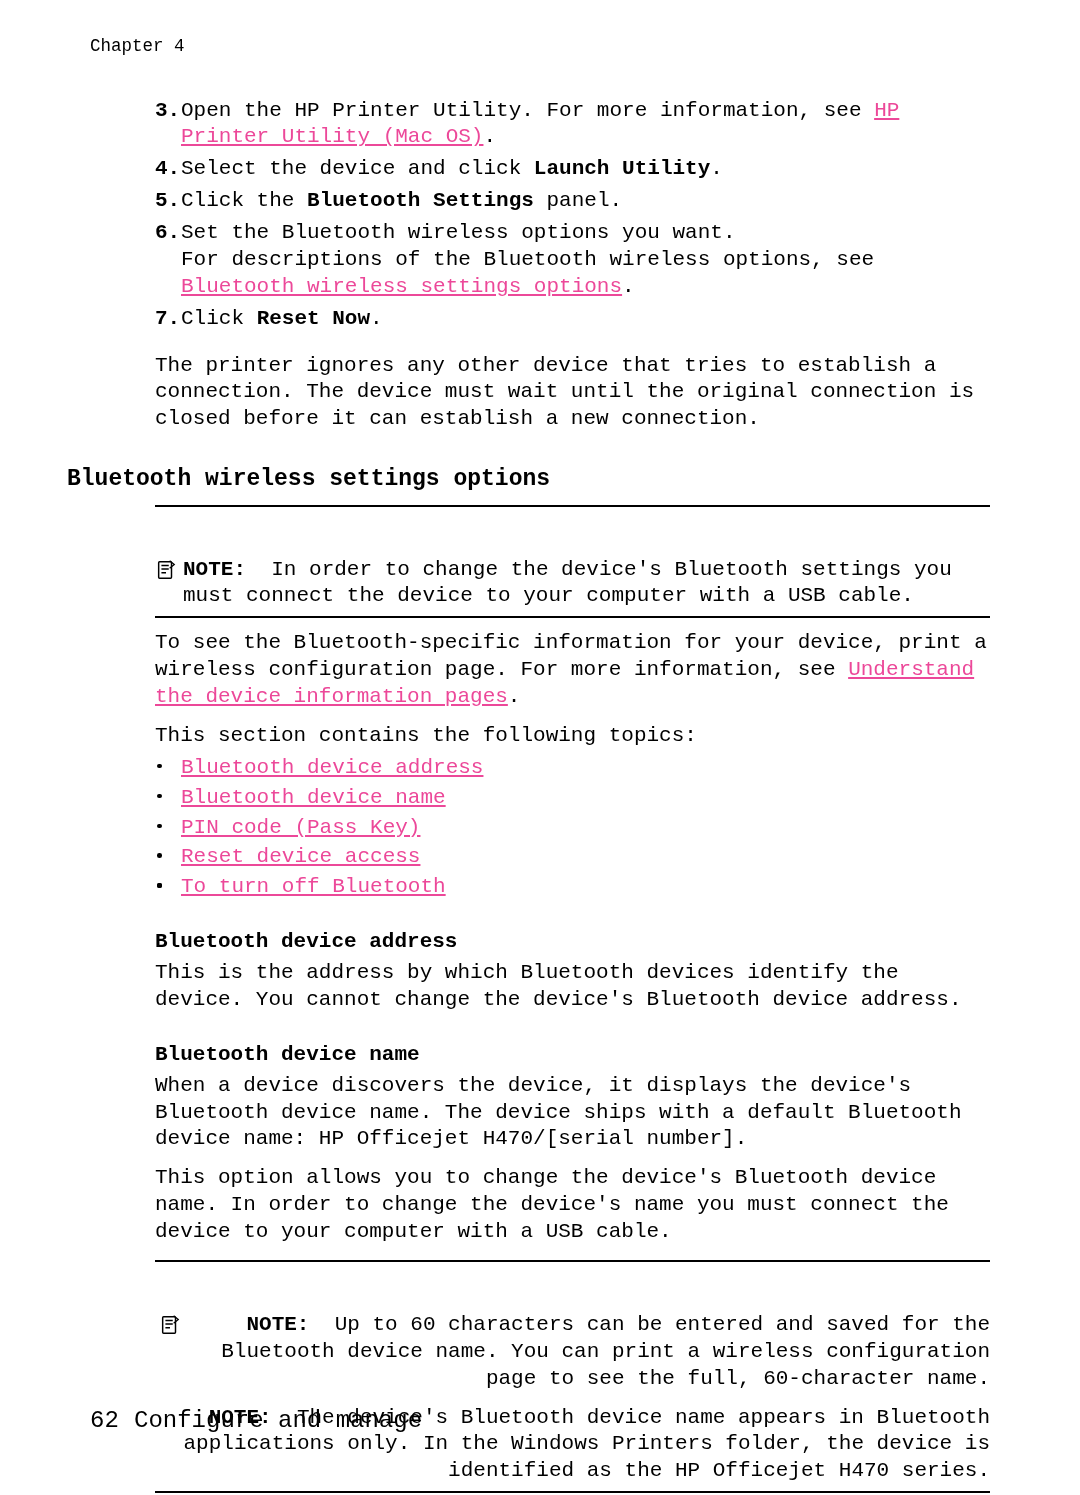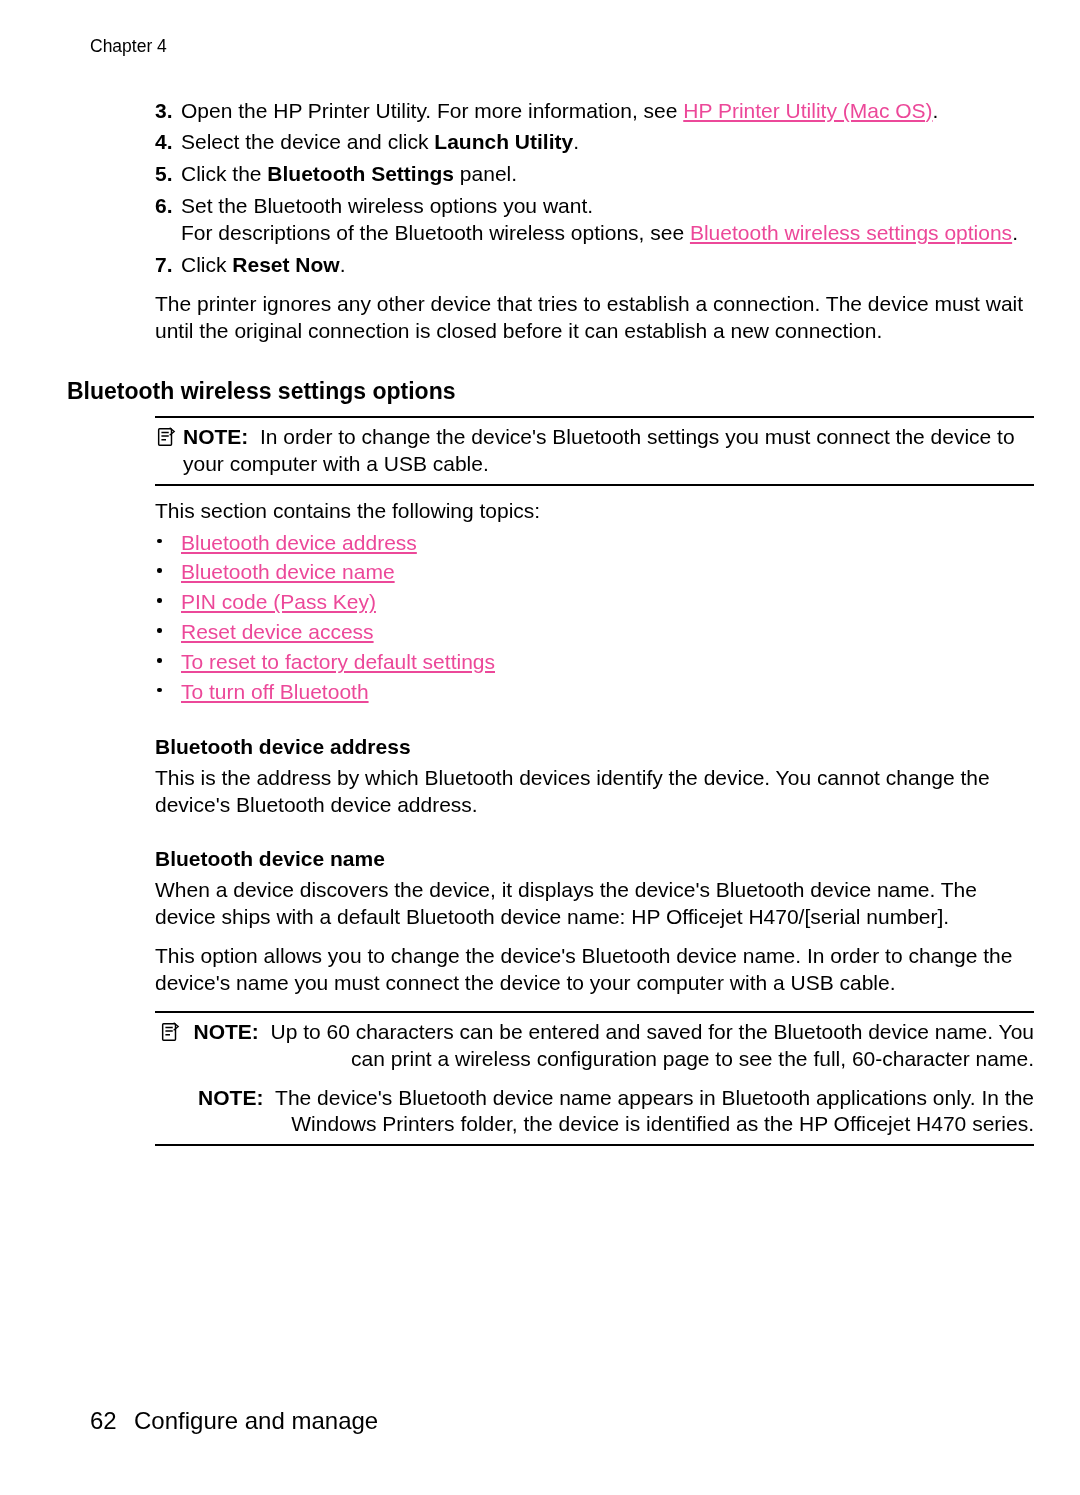--- a/index.html
+++ b/index.html
@@ -11,22 +11,23 @@
     background: #fff;
     font-family: Arial, Helvetica, sans-serif;
     color: #000;
     font-size: 21px;
     line-height: 1.28;
   }
   .page {
     position: relative;
     width: 1080px;
     height: 1495px;
-    padding: 38px 46px 0 90px;
+    padding: 38px 90px 0 90px;
     box-sizing: border-box;
+    font-family: Liberation Mono, monospace;
   }
   .chapter {
     font-size: 17.5px;
     line-height: 1;
   }
   .content-col {
     margin-left: 65px;  
   }
   .ol-steps {
     list-style: none;
@@ -42,36 +43,37 @@
     position: absolute;
     left: 0;
     font-weight: bold;
   }
   .bold { font-weight: bold; }
   .link {
     color: #ec4899;
     text-decoration: underline;
   }
   .para {
-    margin: 12px 0 0 0;
+    margin: 20px 0 0 0;
   }
   .h2 {
     font-weight: bold;
     font-size: 23px;
     margin: 32px 0 8px -88px; 
   }
   .notebox {
     border-top: 2.5px solid #000;
     border-bottom: 2.5px solid #000;
     padding: 6px 0 6px 0;
     margin-top: 10px;
   }
   .note-row {
     display: flex;
     align-items: flex-start;
+    margin-top: 44px;
   }
   .note-icon {
     flex: 0 0 26px;
     margin-right: 2px;
     margin-top: 2px;
   }
   .note-text { flex: 1; }
   .note-label { font-weight: bold; }
   .bullets {
     list-style: none;
@@ -155,29 +157,32 @@
             <path d="M7 7h8M7 11h8M7 15h5"></path>
             <path d="M16 2l5 4-5 4" stroke-width="1.4"></path>
           </svg>
         </span>
         <span class="note-text">
           <span class="note-label">NOTE:</span>&nbsp;&nbsp;<span>In order to change the device's Bluetooth settings you must connect the device to your computer with a USB cable.</span>
         </span>
       </div>
     </div>
 
+    <p class="para mt12">
+      <span>To see the Bluetooth-specific information for your device, print a wireless configuration page. For more information, see </span><a class="link">Understand the device information pages</a><span>.</span>
+    </p>
 
     <p class="body mt12">This section contains the following topics:</p>
 
     <ul class="bullets">
       <li><span class="bullet-dot"></span><a class="link">Bluetooth device address</a></li>
       <li><span class="bullet-dot"></span><a class="link">Bluetooth device name</a></li>
       <li><span class="bullet-dot"></span><a class="link">PIN code (Pass Key)</a></li>
       <li><span class="bullet-dot"></span><a class="link">Reset device access</a></li>
-      <li><span class="bullet-dot"></span><a class="link">To reset to factory default settings</a></li>
+      <li><span class="bullet-dot"></span></li>
       <li><span class="bullet-dot"></span><a class="link">To turn off Bluetooth</a></li>
     </ul>
 
     <div class="h3">Bluetooth device address</div>
     <p class="body">This is the address by which Bluetooth devices identify the device. You cannot change the device's Bluetooth device address.</p>
 
     <div class="h3">Bluetooth device name</div>
     <p class="body">When a device discovers the device, it displays the device's Bluetooth device name. The device ships with a default Bluetooth device name: HP Officejet H470/[serial number].</p>
     <p class="body mt12">This option allows you to change the device's Bluetooth device name. In order to change the device's name you must connect the device to your computer with a USB cable.</p>
 

